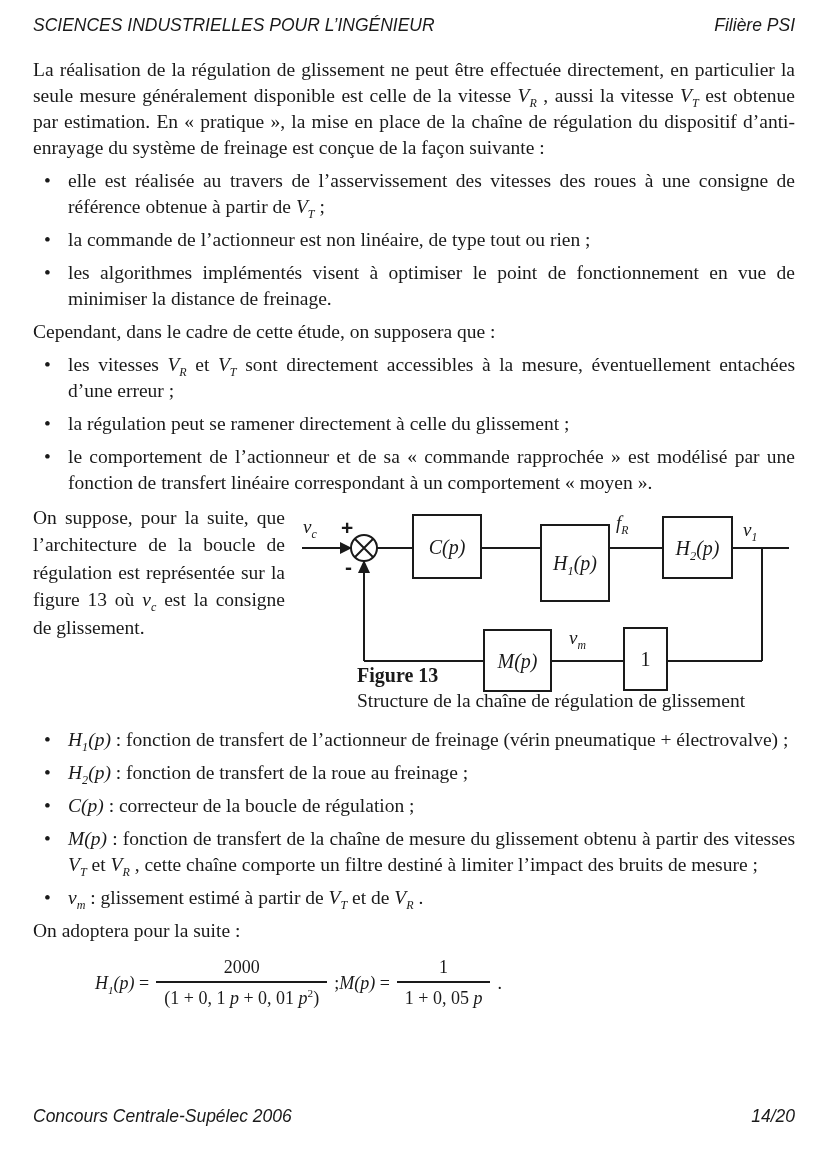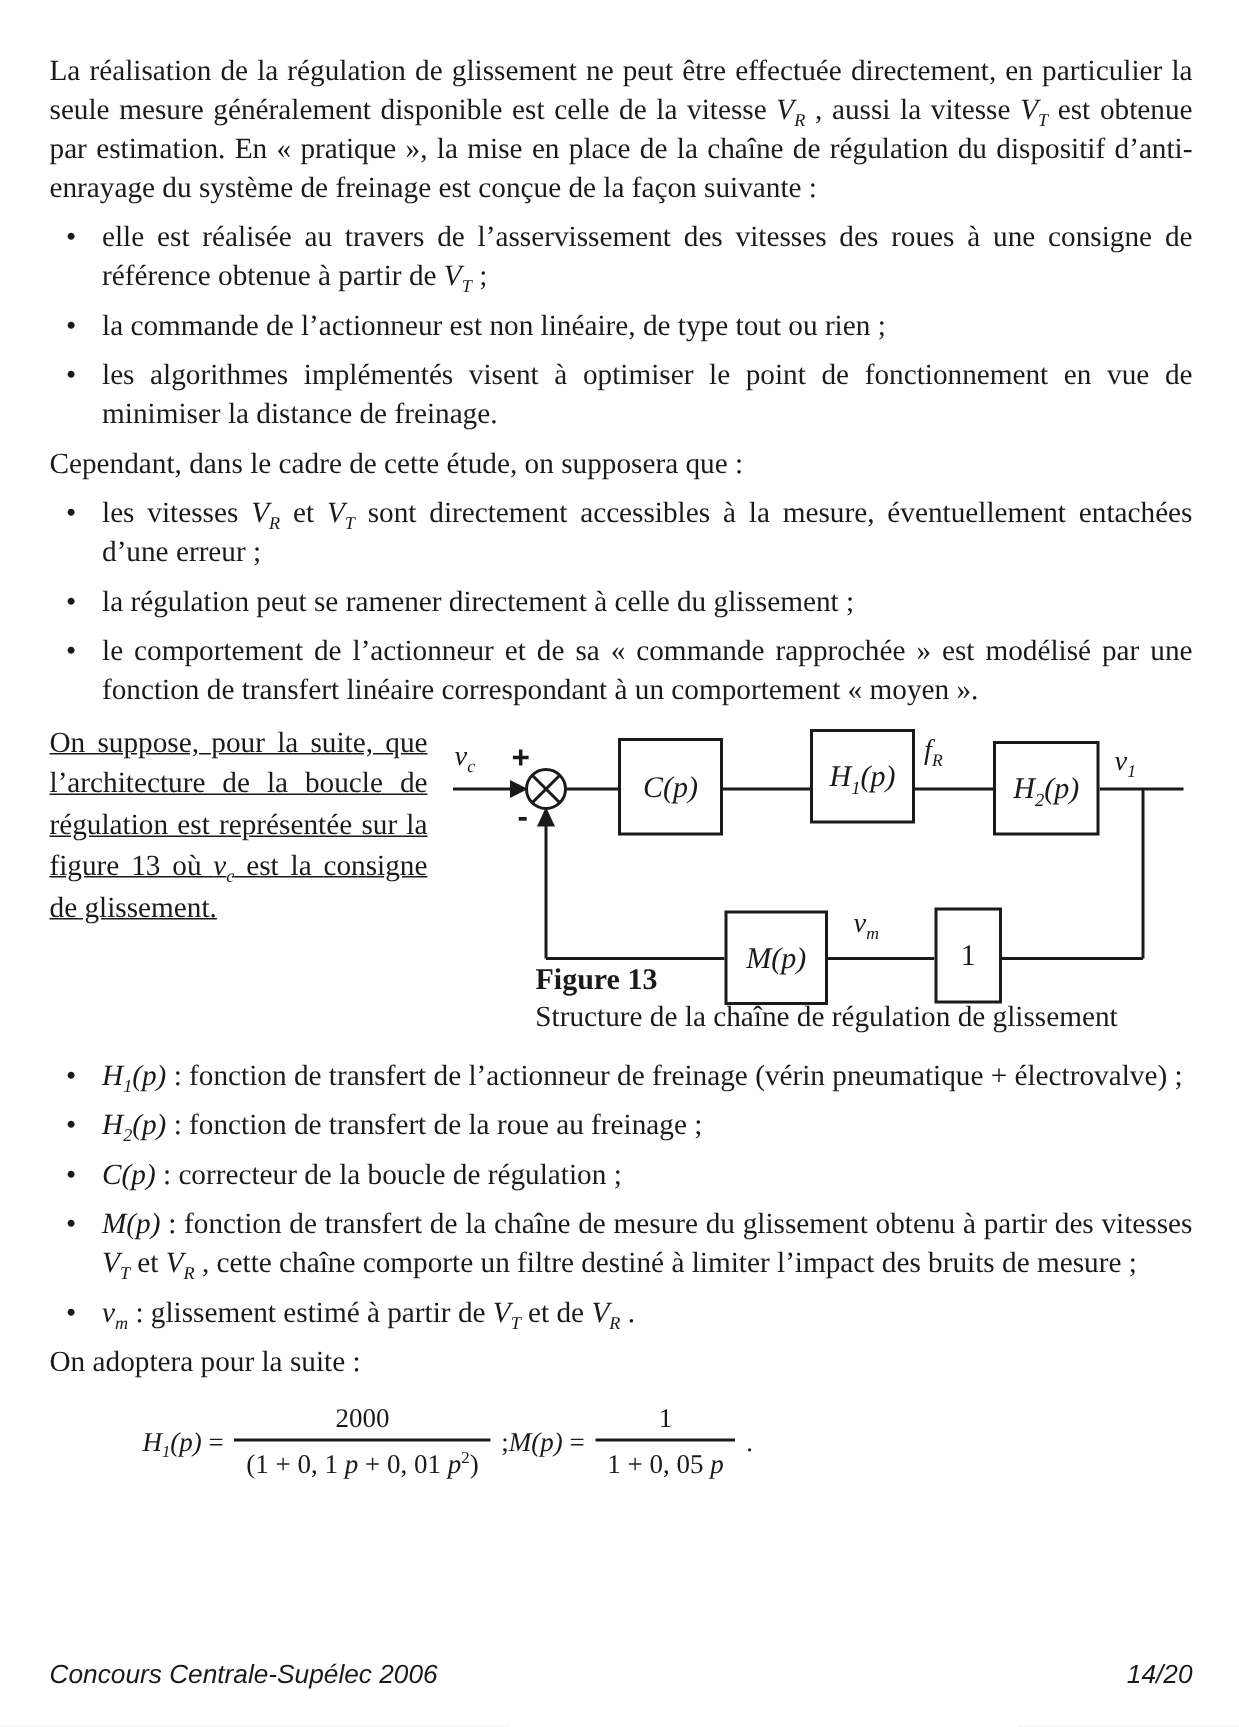--- a/index.html
+++ b/index.html
@@ -12,21 +12,21 @@
   .intro{margin-top:21px;}
   .mid{margin-top:7px;}
   .m{font-style:italic;}
   sub,sup{font-size:0.62em;line-height:0;}
   .bullets{margin:6px 0 6px 0;}
   .bi{display:flex;margin:7px 0;}
   .dot{width:35px;padding-left:11px;box-sizing:border-box;flex:none;}
   .tx{flex:1;text-align:justify;}
   
   .figrow{display:flex;margin-top:8px;height:216px;}
-  .aside{width:252px;flex:none;text-align:justify;line-height:27.4px;text-decoration:underline;}
+  .aside{width:252px;flex:none;text-align:justify;line-height:27.4px;}
   .diagram{position:relative;width:502px;height:216px;flex:none;margin-left:15px;}
   .diagram svg{position:absolute;left:0;top:0;}
   .blk{position:absolute;border:2px solid #1a1a1a;background:#fff;box-sizing:border-box;
        display:flex;align-items:center;justify-content:center;font-size:20px;line-height:20px;}
   .sig{position:absolute;font-size:19px;line-height:19px;white-space:nowrap;}
   .sign{position:absolute;font-size:21px;line-height:18px;font-weight:bold;font-family:"Liberation Sans",sans-serif;}
   .figtitle{position:absolute;left:57px;top:158px;font-weight:bold;font-size:20px;text-align:center;}
   .figcap{position:absolute;left:-14px;right:-14px;top:184px;text-align:center;font-size:19.5px;}
   
   .formula{display:flex;align-items:center;margin:10px 0 0 62px;font-size:18px;}
@@ -34,20 +34,24 @@
   .num{padding:0 8px 1px;}
   .den{border-top:2px solid #1a1a1a;padding:2px 8px 0;}
   .ftr{position:absolute;left:33px;right:31px;top:1103px;display:flex;justify-content:space-between;
        font-family:"Liberation Sans",sans-serif;font-style:italic;font-size:17.5px;gap:34px;}
 </style>
 </head>
 <body>
 
 <div class="page">
 
+  <div class="hdr">
+    <span>SCIENCES INDUSTRIELLES POUR L’INGÉNIEUR</span>
+    <span>Filière PSI</span>
+  </div>
 
   <p class="para intro">La réalisation de la régulation de glissement ne peut être effectuée directement, en particulier la seule mesure généralement disponible est celle de la vitesse <i class="m">V<sub>R</sub></i> , aussi la vitesse <i class="m">V<sub>T</sub></i>  est obtenue par estimation. En « pratique », la mise en place de la chaîne de régulation du dispositif d’anti-enrayage du système de freinage est conçue de la façon suivante :</p>
 
   <div class="bullets">
     <div class="bi">
       <span class="dot">•</span>
       <div class="tx">elle est réalisée au travers de l’asservissement des vitesses des roues à une consigne de référence obtenue à partir de <i class="m">V<sub>T</sub></i>  ;</div>
     </div>
     <div class="bi">
       <span class="dot">•</span>
@@ -97,21 +101,21 @@
         </g>
         <g fill="#1a1a1a" stroke="none">
           <polygon points="52,44 40,38 40,50"></polygon>
           <polygon points="64,56 58,69 70,69"></polygon>
         </g>
       </svg>
 
       <div class="blk" style="left:112px;top:10px;width:70px;height:65px">
         <span><i class="m">C(p)</i></span>
       </div>
-      <div class="blk" style="left:240px;top:4px;width:70px;height:63px">
+      <div class="blk" style="left:240px;top:20px;width:70px;height:78px">
         <span><i class="m">H<sub>1</sub>(p)</i></span>
       </div>
       <div class="blk" style="left:362px;top:12px;width:71px;height:63px">
         <span><i class="m">H<sub>2</sub>(p)</i></span>
       </div>
       <div class="blk" style="left:183px;top:125px;width:69px;height:63px">
         <span><i class="m">M(p)</i></span>
       </div>
       <div class="blk" style="left:323px;top:123px;width:45px;height:64px">
         <span>1</span>

